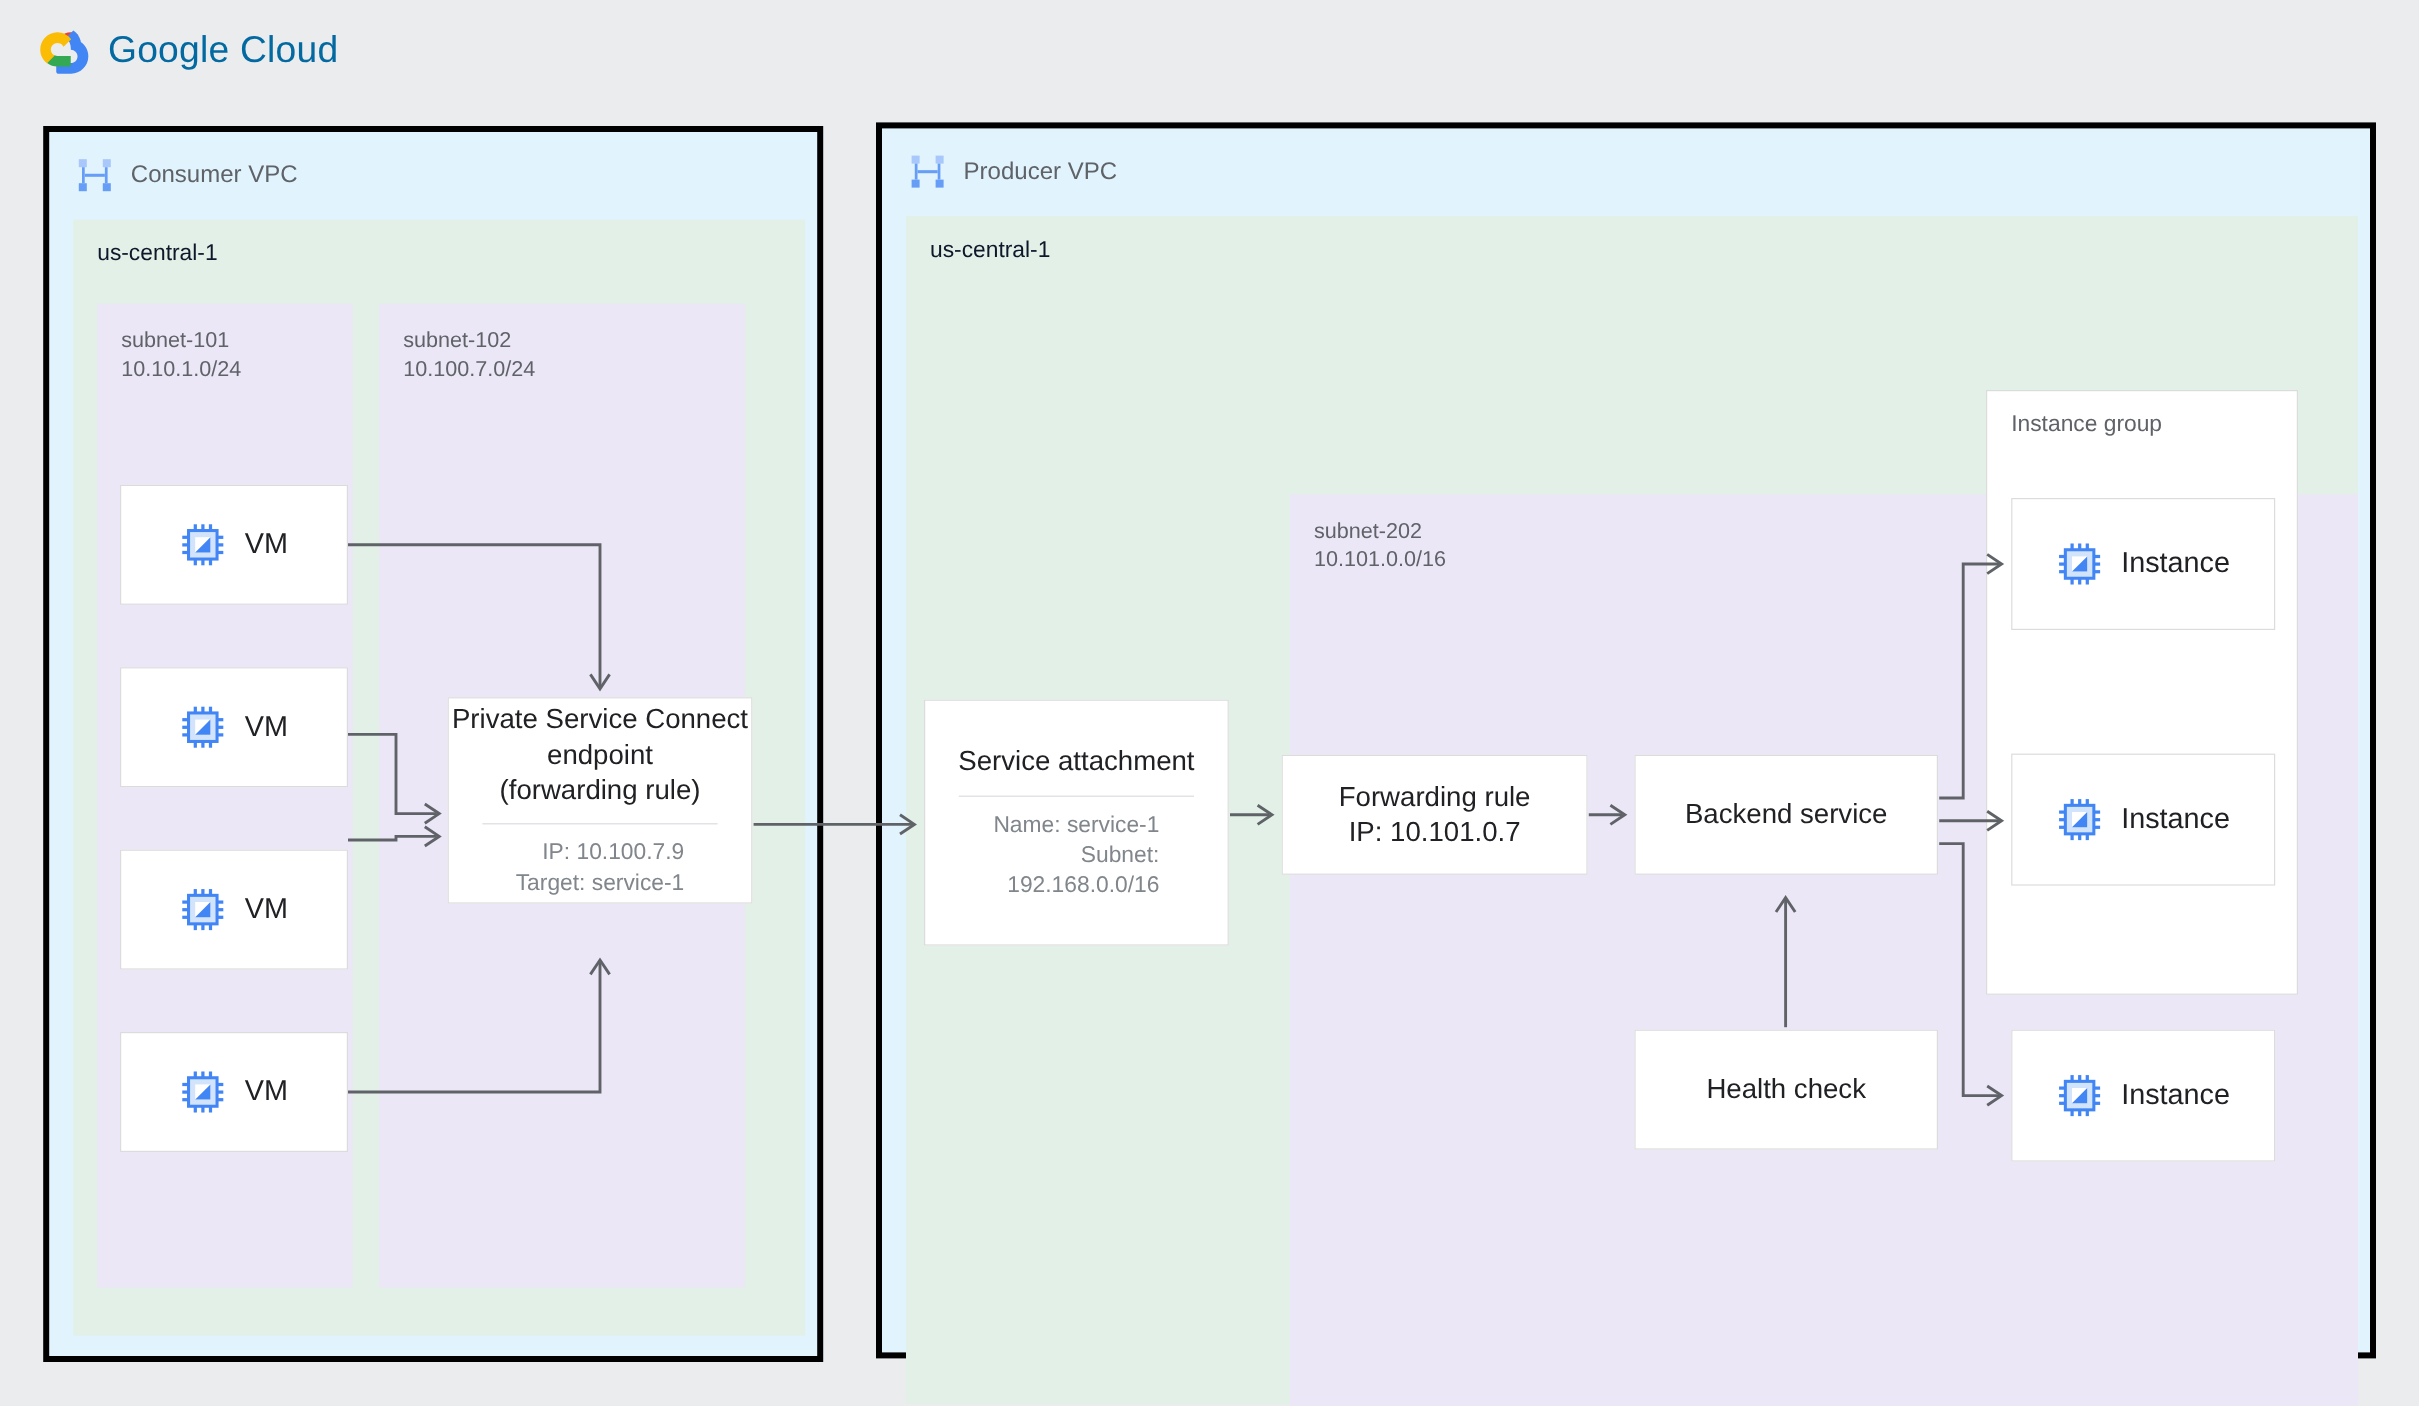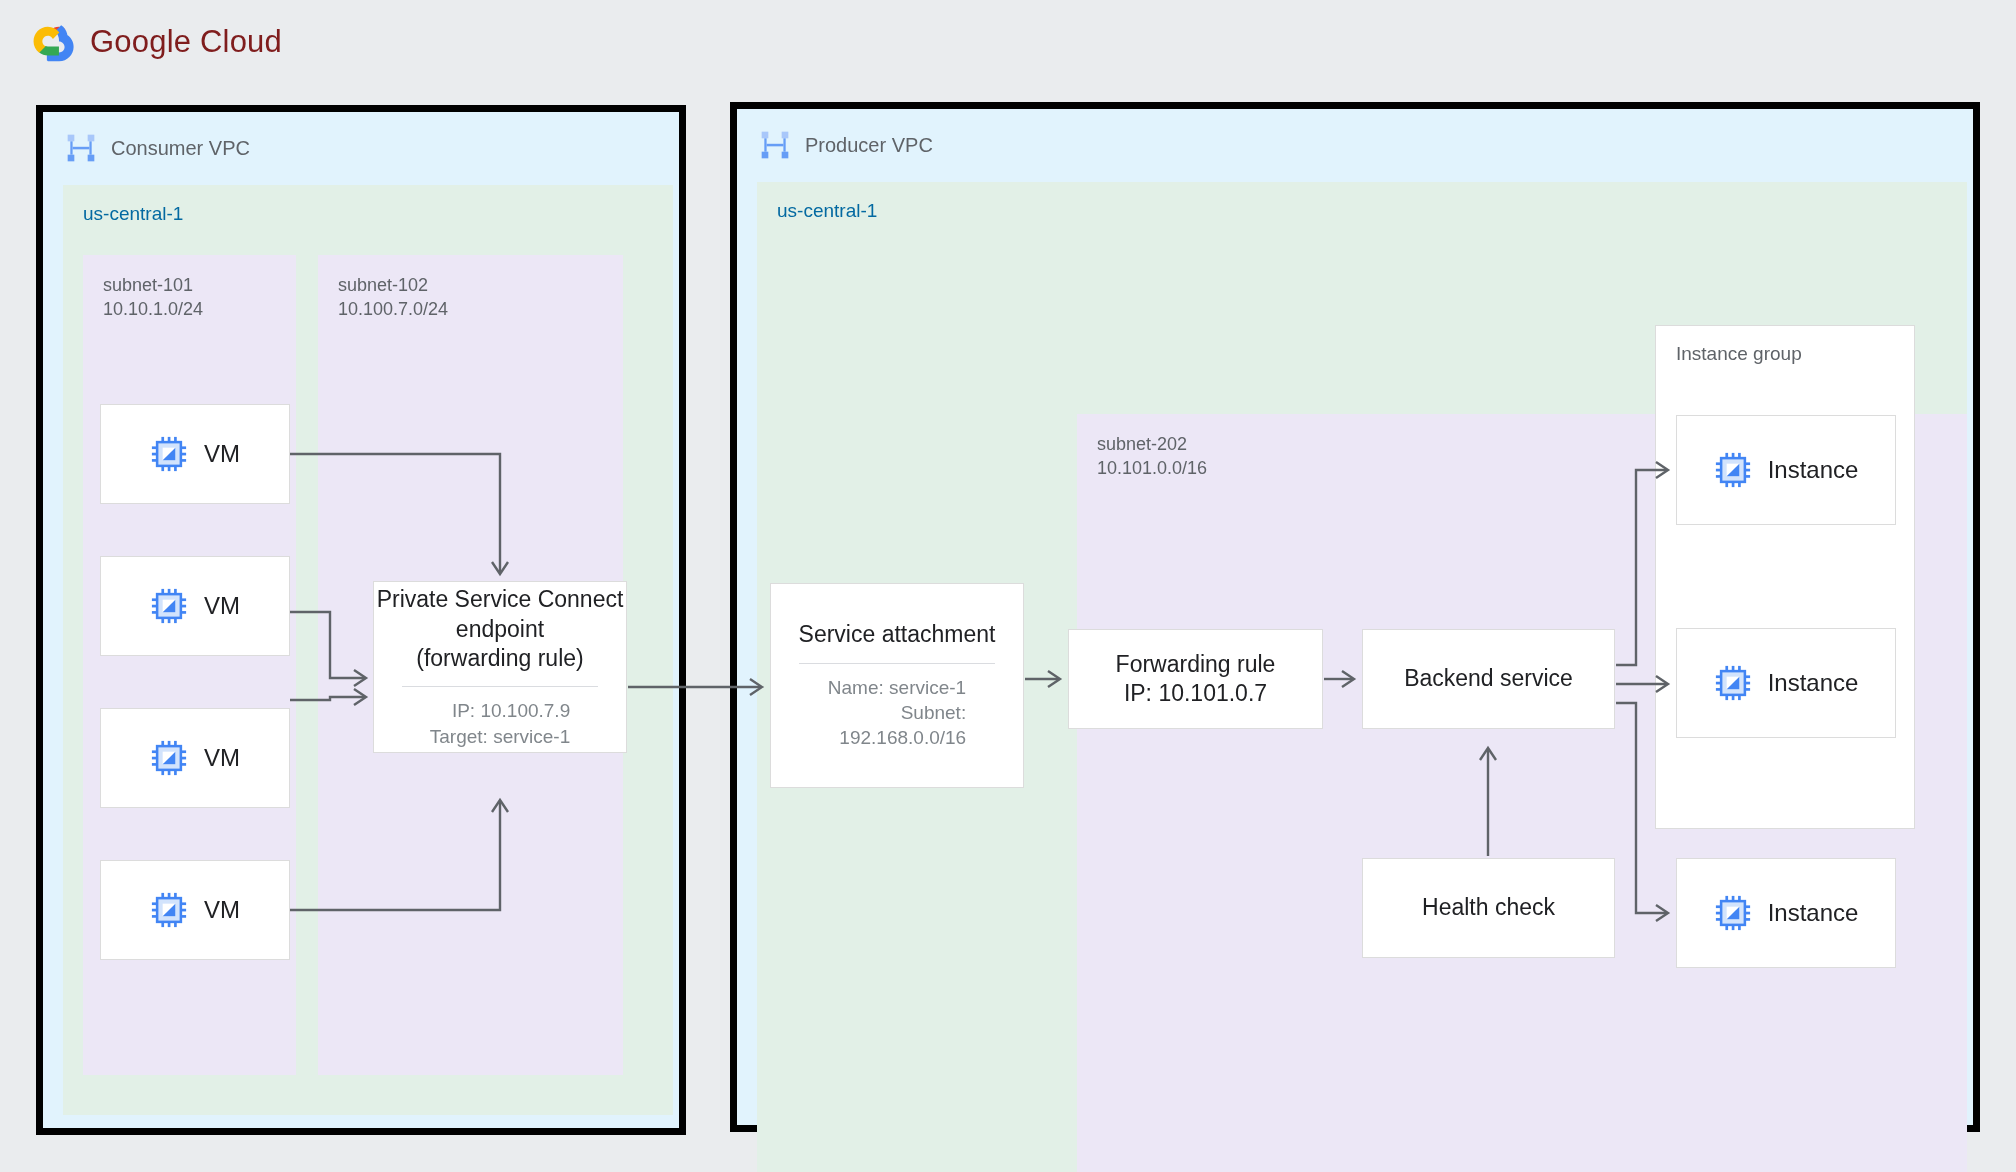--- a/index.html
+++ b/index.html
@@ -15,43 +15,43 @@
     overflow: hidden;
   }
 
   
   #header {
     position: absolute; left: 30px; top: 22px;
     display: flex; align-items: center; gap: 14px;
   }
   #gcp-logo { width: 46px; height: 40px; display: block; }
   #brand-text {
-    font-size: 31px; color: #7f1d1d; letter-spacing: .2px;
+    font-size: 31px; color: #0369a1; letter-spacing: .2px;
     font-family: "Liberation Sans", sans-serif;
   }
 
   
   .vpc {
     position: absolute;
     background: #e1f3fd;
-    border: 7px solid #000000;
+    border: 5px solid #000000;
   }
   .vpc-head {
     position: absolute; left: 22px; top: 20px;
     display: flex; align-items: center; gap: 14px;
   }
   .vpc-title { font-size: 20px; color: #5f6368; }
 
   .region {
     position: absolute;
     background: #e2f0e7;
   }
   .region-label {
     position: absolute; left: 20px; top: 18px;
-    font-size: 19px; color: #0369a1;
+    font-size: 19px; color: #0f172a;
   }
 
   .subnet {
     position: absolute;
     background: #ece7f6;
   }
   .subnet-label {
     position: absolute; left: 20px; top: 18px;
     font-size: 18px; color: #5f6368; line-height: 1.35;
     white-space: pre-line;

